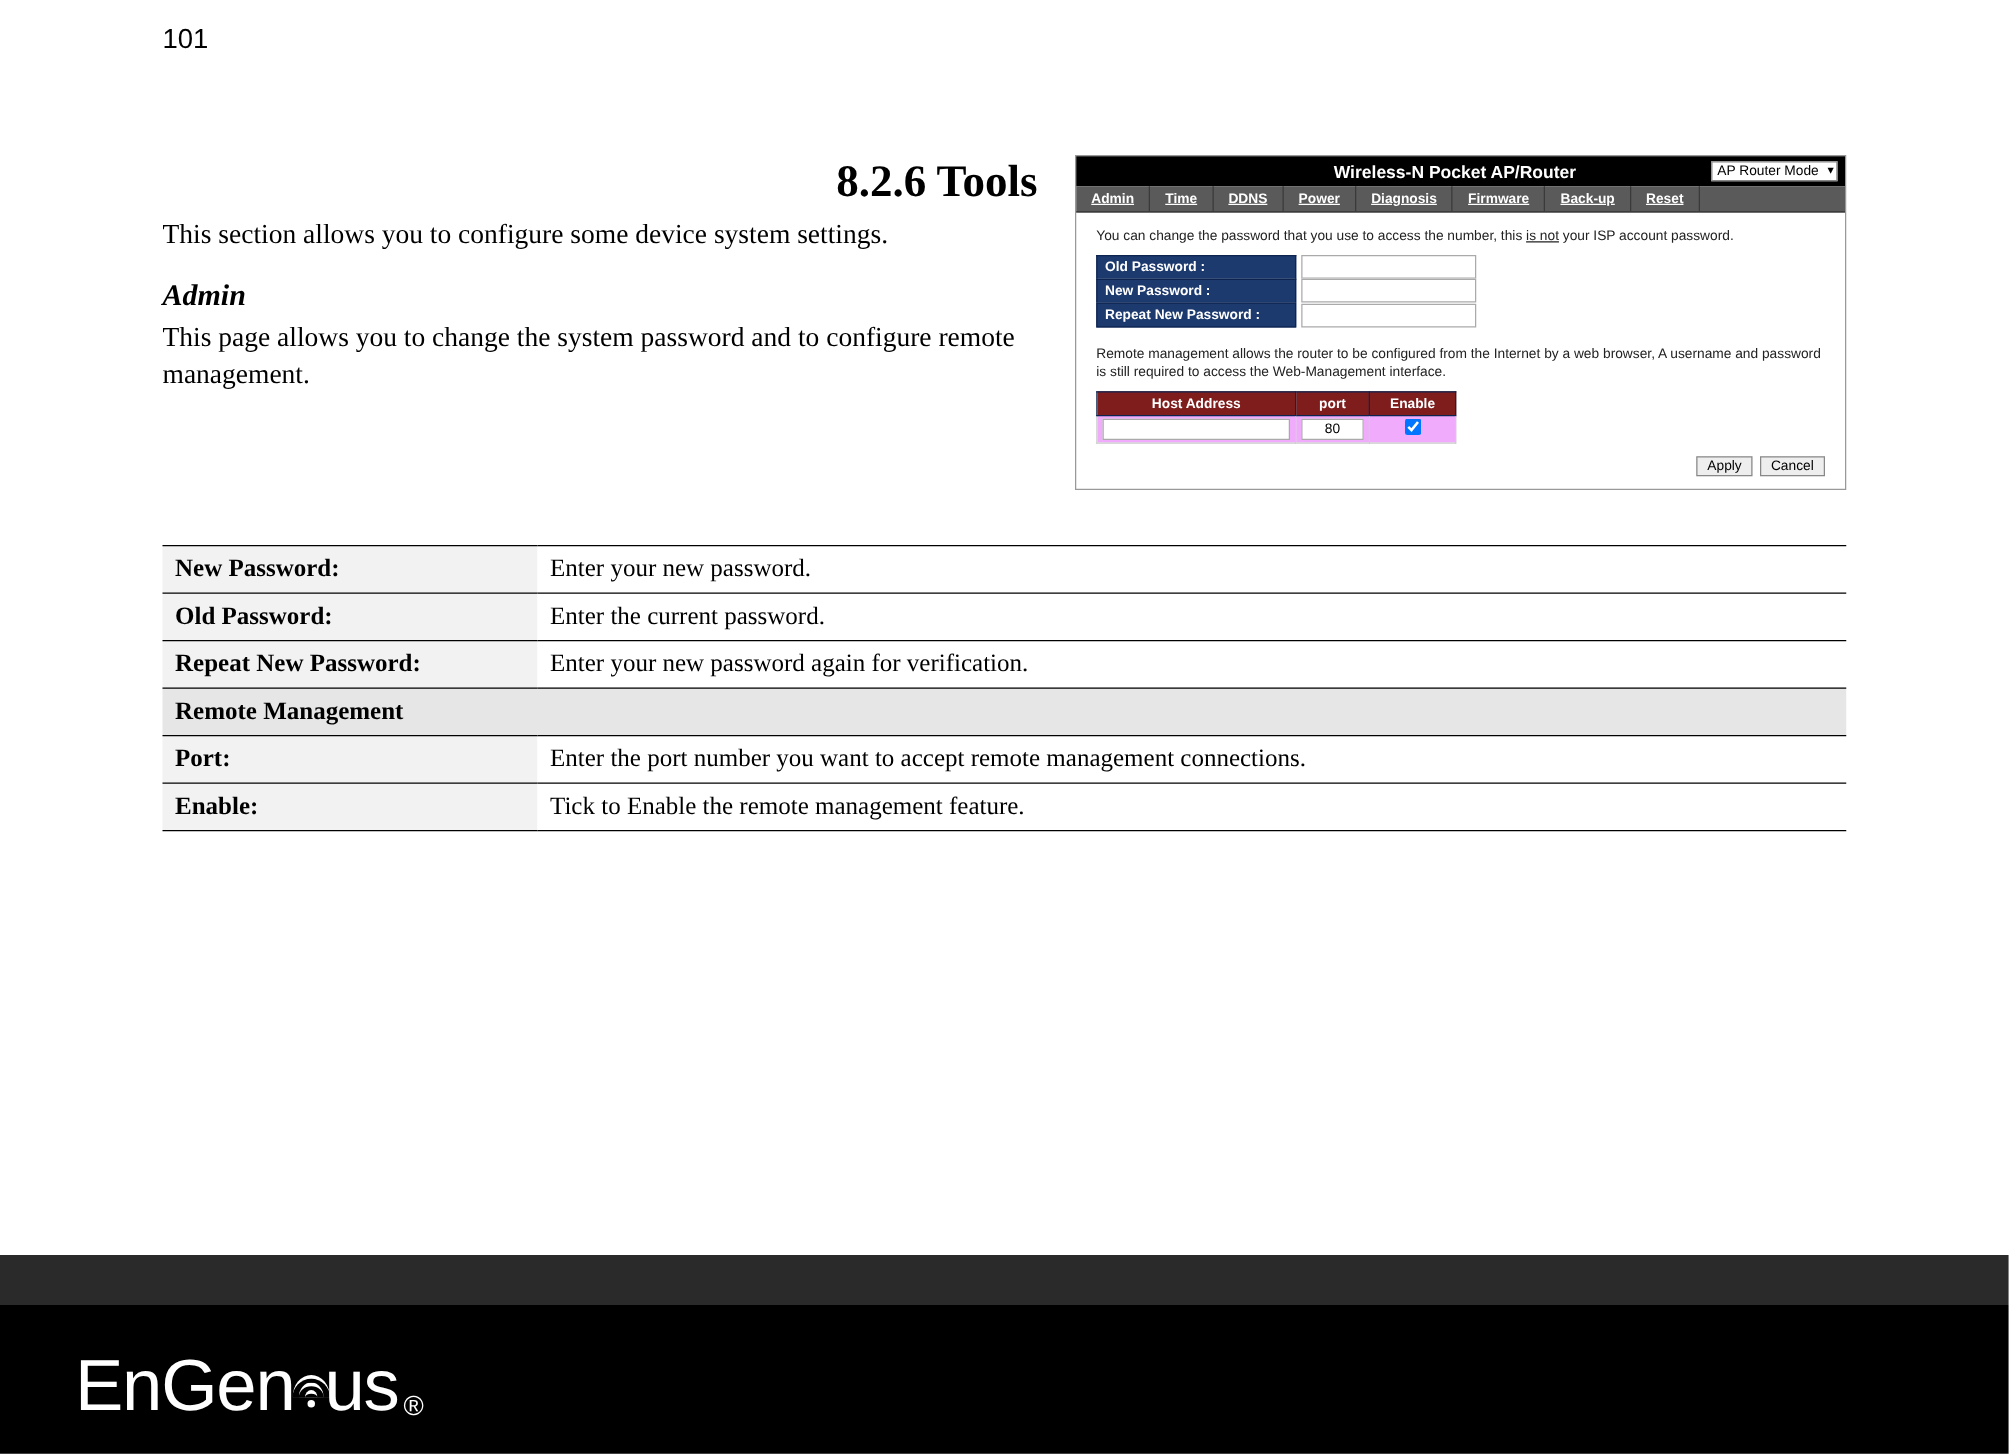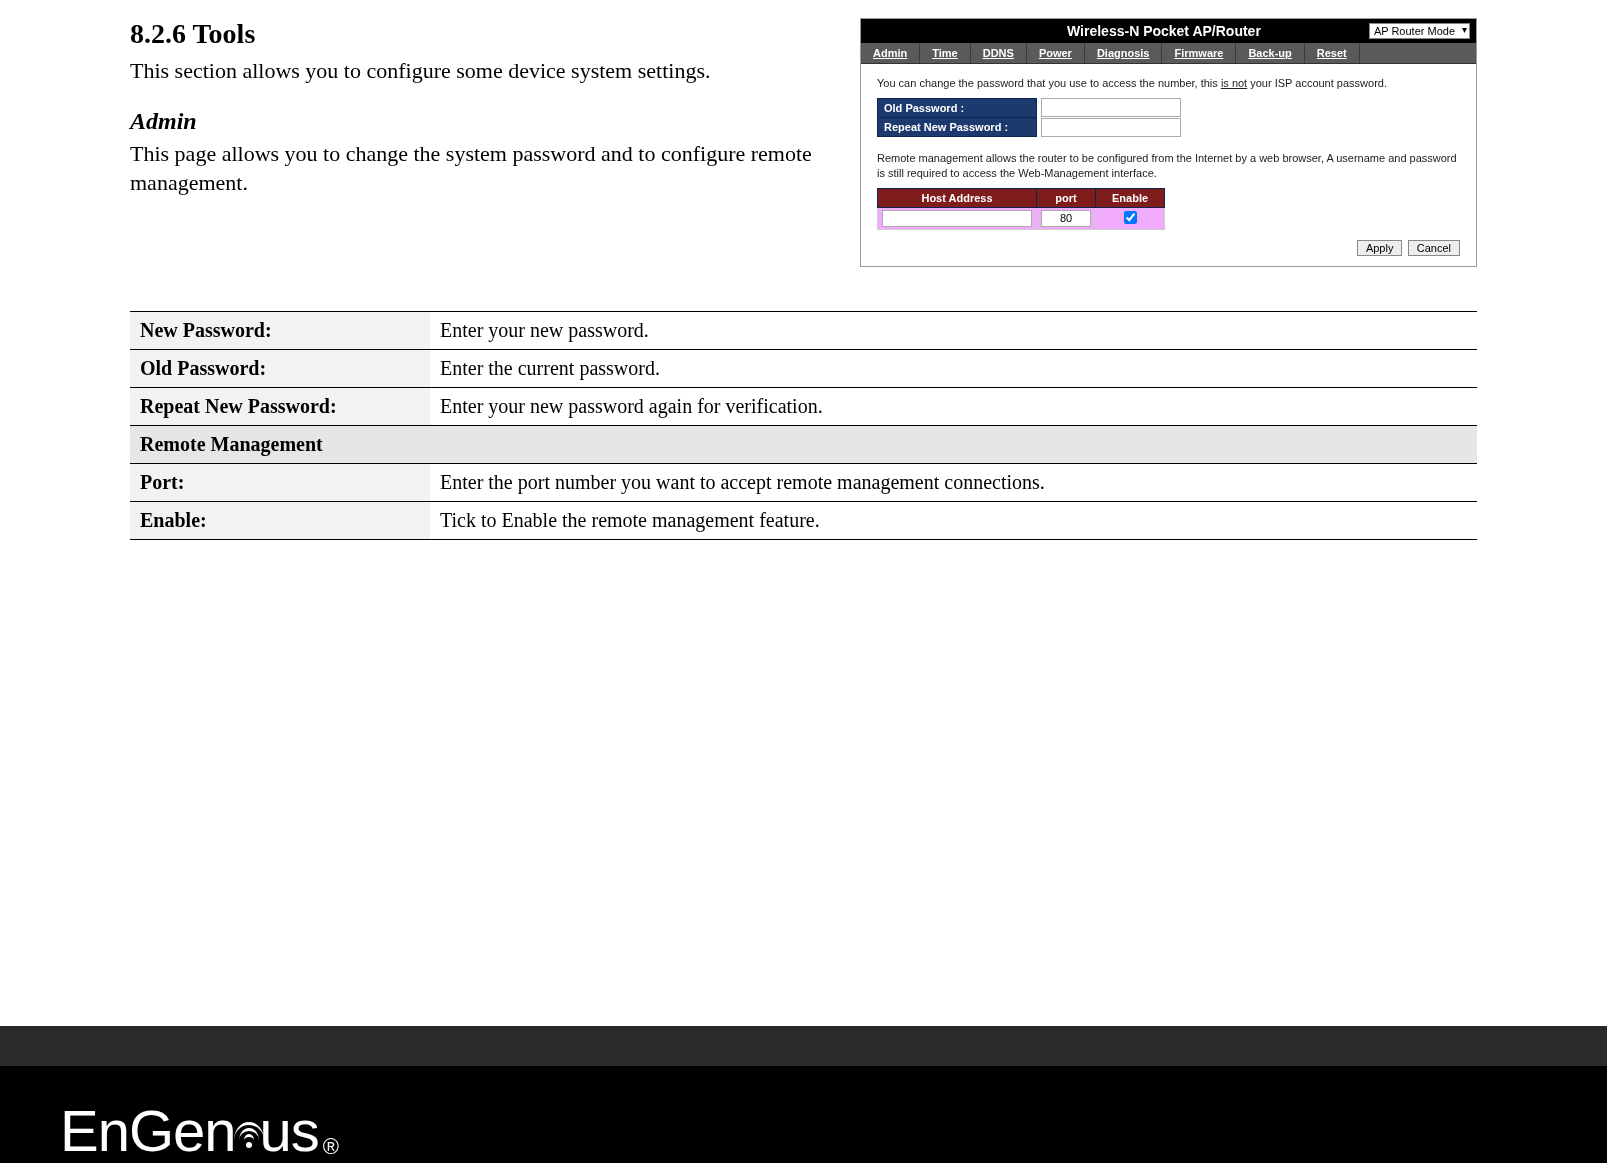--- a/index.html
+++ b/index.html
@@ -19,23 +19,24 @@
     font-size: 22px;
     margin-bottom: 80px;
   }
   .content-row {
     display: flex;
     align-items: flex-start;
     gap: 30px;
   }
   .text-col { flex: 0 0 700px; }
   .heading-section {
-    font-size: 28px;
+    font-size: 36px;
     font-weight: bold;
     margin-bottom: 6px;
+    text-align: right;
   }
   .para {
     font-size: 22px;
     line-height: 1.35;
     margin-bottom: 22px;
   }
   .subheading {
     font-size: 24px;
     font-weight: bold;
     font-style: italic;
@@ -164,21 +165,21 @@
     background: #f2f2f2;
     font-weight: bold;
     width: 300px;
   }
   .def-table .desc-cell { background: #fff; }
 
   
   .footer {
     position: absolute;
     bottom: 0; left: 0; right: 0;
-    height: 137px;
+    height: 159px;
   }
   .footer-bar1 { height: 40px; background: #2a2a2a; }
   .footer-bar2 { height: 130px; background: #000; display: flex; align-items: center; padding-left: 60px;}
   .logo { display: flex; align-items: flex-end; color: #fff; font-family: Arial, sans-serif; }
   .logo-text { font-size: 58px; font-weight: normal; letter-spacing: -1px; line-height: 1; }
   .logo-reg { font-size: 22px; vertical-align: super; margin-left: 4px;}
   .logo-signal {
     position: relative;
     width: 30px; height: 46px;
     margin: 0 -4px 6px -2px;
@@ -186,20 +187,21 @@
   .arc { position:absolute; border:3px solid #fff; border-bottom:none; border-left:none; border-right:none; border-radius:50%/100% 100% 0 0; left:50%; transform:translateX(-50%);}
   .arc1 { width:10px; height:6px; bottom:14px;}
   .arc2 { width:20px; height:12px; bottom:14px;}
   .arc3 { width:30px; height:18px; bottom:14px;}
   .dot { position:absolute; width:6px; height:6px; background:#fff; border-radius:50%; bottom:6px; left:50%; transform:translateX(-50%);}
 </style>
 </head>
 <body>
 
 <div class="page">
+  <div class="page-number">101</div>
 
   <div class="content-row">
     <div class="text-col">
       <div class="heading-section">8.2.6 Tools</div>
       <div class="para">This section allows you to configure some device system settings.</div>
       <div class="subheading">Admin</div>
       <div class="para">This page allows you to change the system password and to configure remote management.</div>
     </div>
 
     <div class="screenshot">
@@ -220,20 +222,24 @@
       <div class="ss-body">
         <div class="ss-note">
           <span>You can change the password that you use to access the number, this </span><u>is not</u><span> your ISP account password.</span>
         </div>
         <div>
           <div class="pw-row">
             <div class="pw-label">Old Password :</div>
             <input class="pw-input" type="password" style="">
           </div>
           <div class="pw-row">
+            <div class="pw-label">New Password :</div>
+            <input class="pw-input" type="password" style="">
+          </div>
+          <div class="pw-row">
             <div class="pw-label">Repeat New Password :</div>
             <input class="pw-input" type="password" style="">
           </div>
         </div>
 
         <div class="ss-note" style="margin-top:14px;">Remote management allows the router to be configured from the Internet by a web browser, A username and password is still required to access the Web-Management interface.</div>
 
         <table class="rm-table">
           <tbody>
               <tr>

